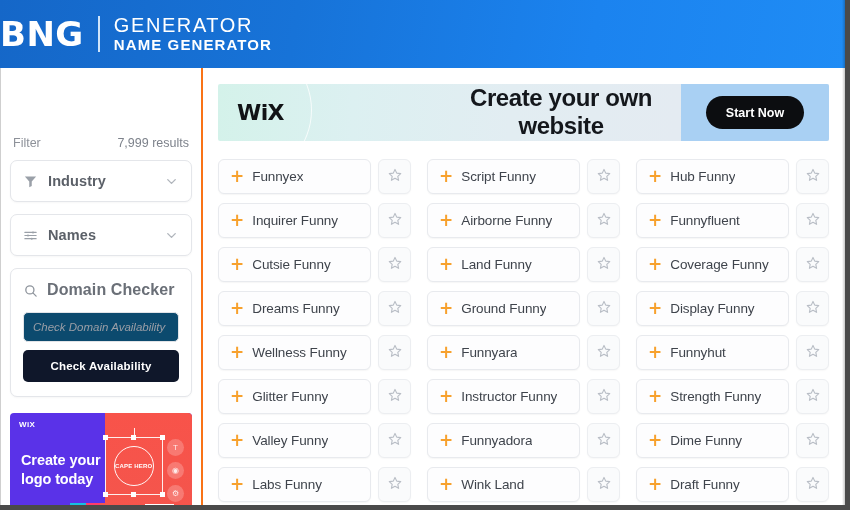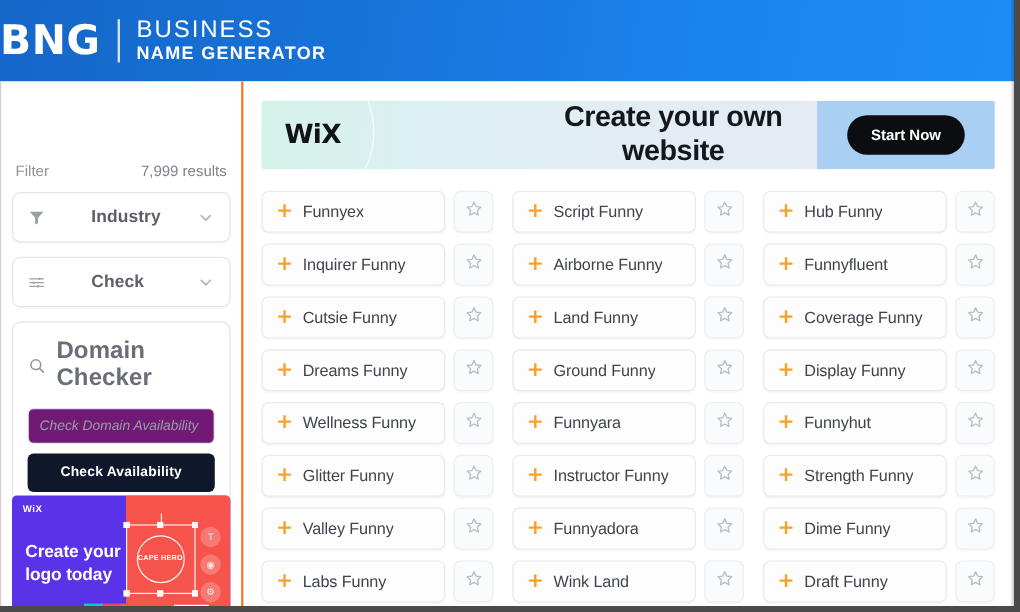--- a/index.html
+++ b/index.html
@@ -63,31 +63,31 @@
     background: #fff; margin-bottom: 12px;
     box-shadow: 0 1px 2px rgba(0,0,0,0.035);
   }
   .panel-head {
     display: flex; align-items: center;
     height: 40px; padding: 0 12px;
   }
   .panel-head .pi { margin-right: 10px; display: flex; }
   .panel-title {
     font-size: 14.5px; font-weight: 700; color: #5b6068;
-    letter-spacing: 0.1px; flex: 1; margin-left: 28px;
+    letter-spacing: 0.1px; flex: 1;
   }
   .chev { margin-left: auto; display: flex; }
   .dc-panel { padding: 12px 12px 14px 12px; }
   .dc-head { display: flex; align-items: center; margin-bottom: 13px; }
   .dc-head .pi { margin-right: 9px; display: flex; }
-  .dc-title { font-size: 20px; font-weight: 700; color: #6a6f77; letter-spacing: 0.1px; }
+  .dc-title { font-size: 16px; font-weight: 700; color: #6a6f77; letter-spacing: 0.1px; }
   .dc-input {
     width: 100%; height: 30px;
     border: 1px solid #e2e4e8; border-radius: 5px;
-    background: #701a75;
+    background: #0c4a6e;
     font-size: 11.5px; color: #9a9ea6;
     padding: 0 9px;
     font-family: "Liberation Sans", sans-serif;
     outline: none;
   }
   .dc-input::placeholder { color: #9a9ea6; font-style: italic; }
   .dc-btn {
     width: 100%; height: 32px; margin-top: 8px;
     background: #0f172a; border: none; border-radius: 5px;
     color: #fff; font-size: 11.5px; font-weight: 700;
@@ -251,21 +251,21 @@
 </head>
 <body>
 
 <div class="frame">
 
   <div class="header">
     <div class="logo-row">
       <div class="logo-mark">BNG</div>
       <div class="logo-div"></div>
       <div class="logo-text">
-        <span class="l1">BUSINESS</span>
+        <span class="l1">GENERATOR</span>
         <span class="l2">NAME GENERATOR</span>
       </div>
     </div>
   </div>
 
   <div class="body-wrap">
 
     <div class="sidebar">
 
       <div class="filter-row">
@@ -294,21 +294,21 @@
           <span class="pi">
             <svg width="15" height="15" viewBox="0 0 24 24" stroke="#9aa0a8" stroke-width="1.8" stroke-linecap="round">
               <line x1="3" y1="7" x2="21" y2="7"></line>
                 <line x1="3" y1="12" x2="21" y2="12"></line>
                 <line x1="3" y1="17" x2="21" y2="17"></line>
               <circle cx="16" cy="7" r="1.6" fill="#9aa0a8" stroke="none"></circle>
               <circle cx="8" cy="12" r="1.6" fill="#9aa0a8" stroke="none"></circle>
               <circle cx="14" cy="17" r="1.6" fill="#9aa0a8" stroke="none"></circle>
             </svg>
           </span>
-          <span class="panel-title">Check</span>
+          <span class="panel-title">Names</span>
           <span class="chev">
             <svg width="15" height="15" viewBox="0 0 24 24">
                 <path d="M6 9l6 6 6-6" fill="none" stroke="#b0b5bc" stroke-width="2.2" stroke-linecap="round" stroke-linejoin="round"></path>
               </svg>
           </span>
         </div>
       </div>
 
       <div class="panel dc-panel">
         <div class="dc-head">

